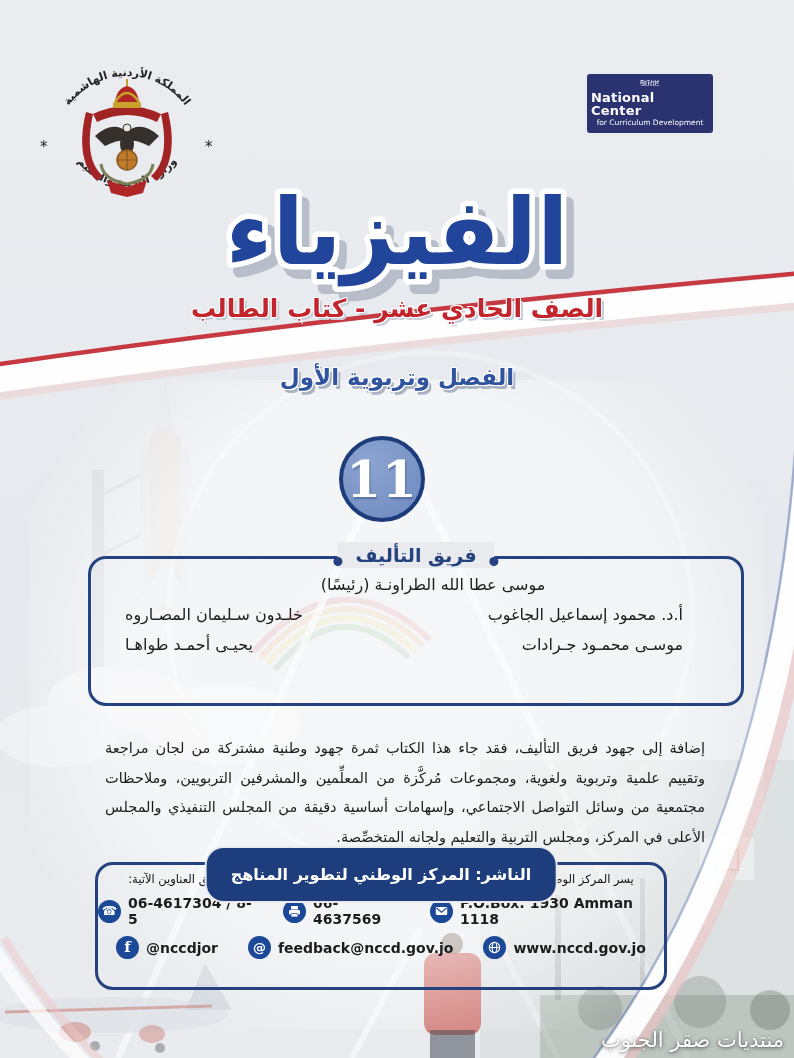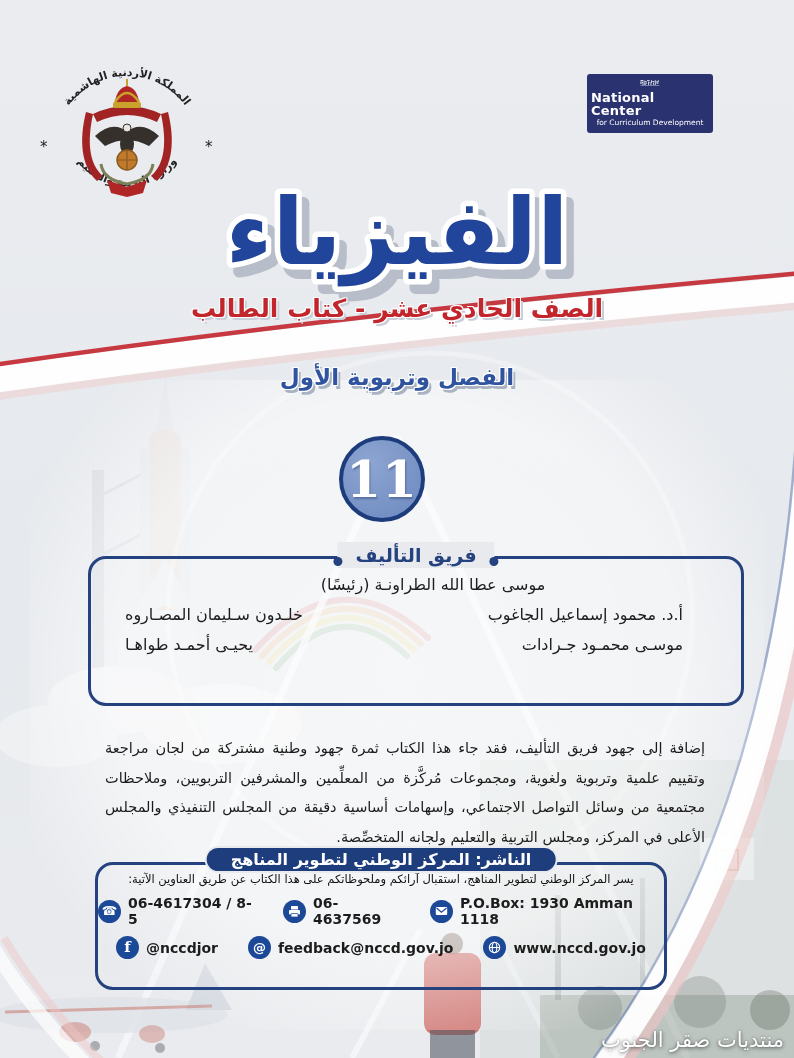--- a/index.html
+++ b/index.html
@@ -85,21 +85,21 @@
   }
 
   
   .pub-box {
     position:absolute; left:95px; top:862px; width:572px; height:128px; box-sizing:border-box;
     border:3px solid #24427f; border-radius:18px;
   }
   .pill {
     position:absolute; top:-17px; left:50%; transform:translateX(-50%);
     background:#1e3d7c; color:#fff; font-weight:bold; font-size:16px;
-    padding:2px 24px; border-radius:17px; white-space:nowrap; direction:rtl;
+    padding:17px 24px; border-radius:17px; white-space:nowrap; direction:rtl;
     box-shadow:0 0 0 2px #e8eaee;
   }
   .intro {
     margin-top:7px; text-align:center; font-size:11.5px; color:#101010;
     direction:rtl; white-space:nowrap;
   }
   .crow { display:flex; justify-content:center; align-items:center; gap:30px; margin-top:9px; }
   .citem { display:flex; align-items:center; gap:7px; font-weight:bold; font-size:14px; color:#1c1c1c; cursor:pointer; }
   .cic {
     flex:0 0 auto; width:23px; height:23px; border-radius:50%; background:#1c4898; color:#fff;

